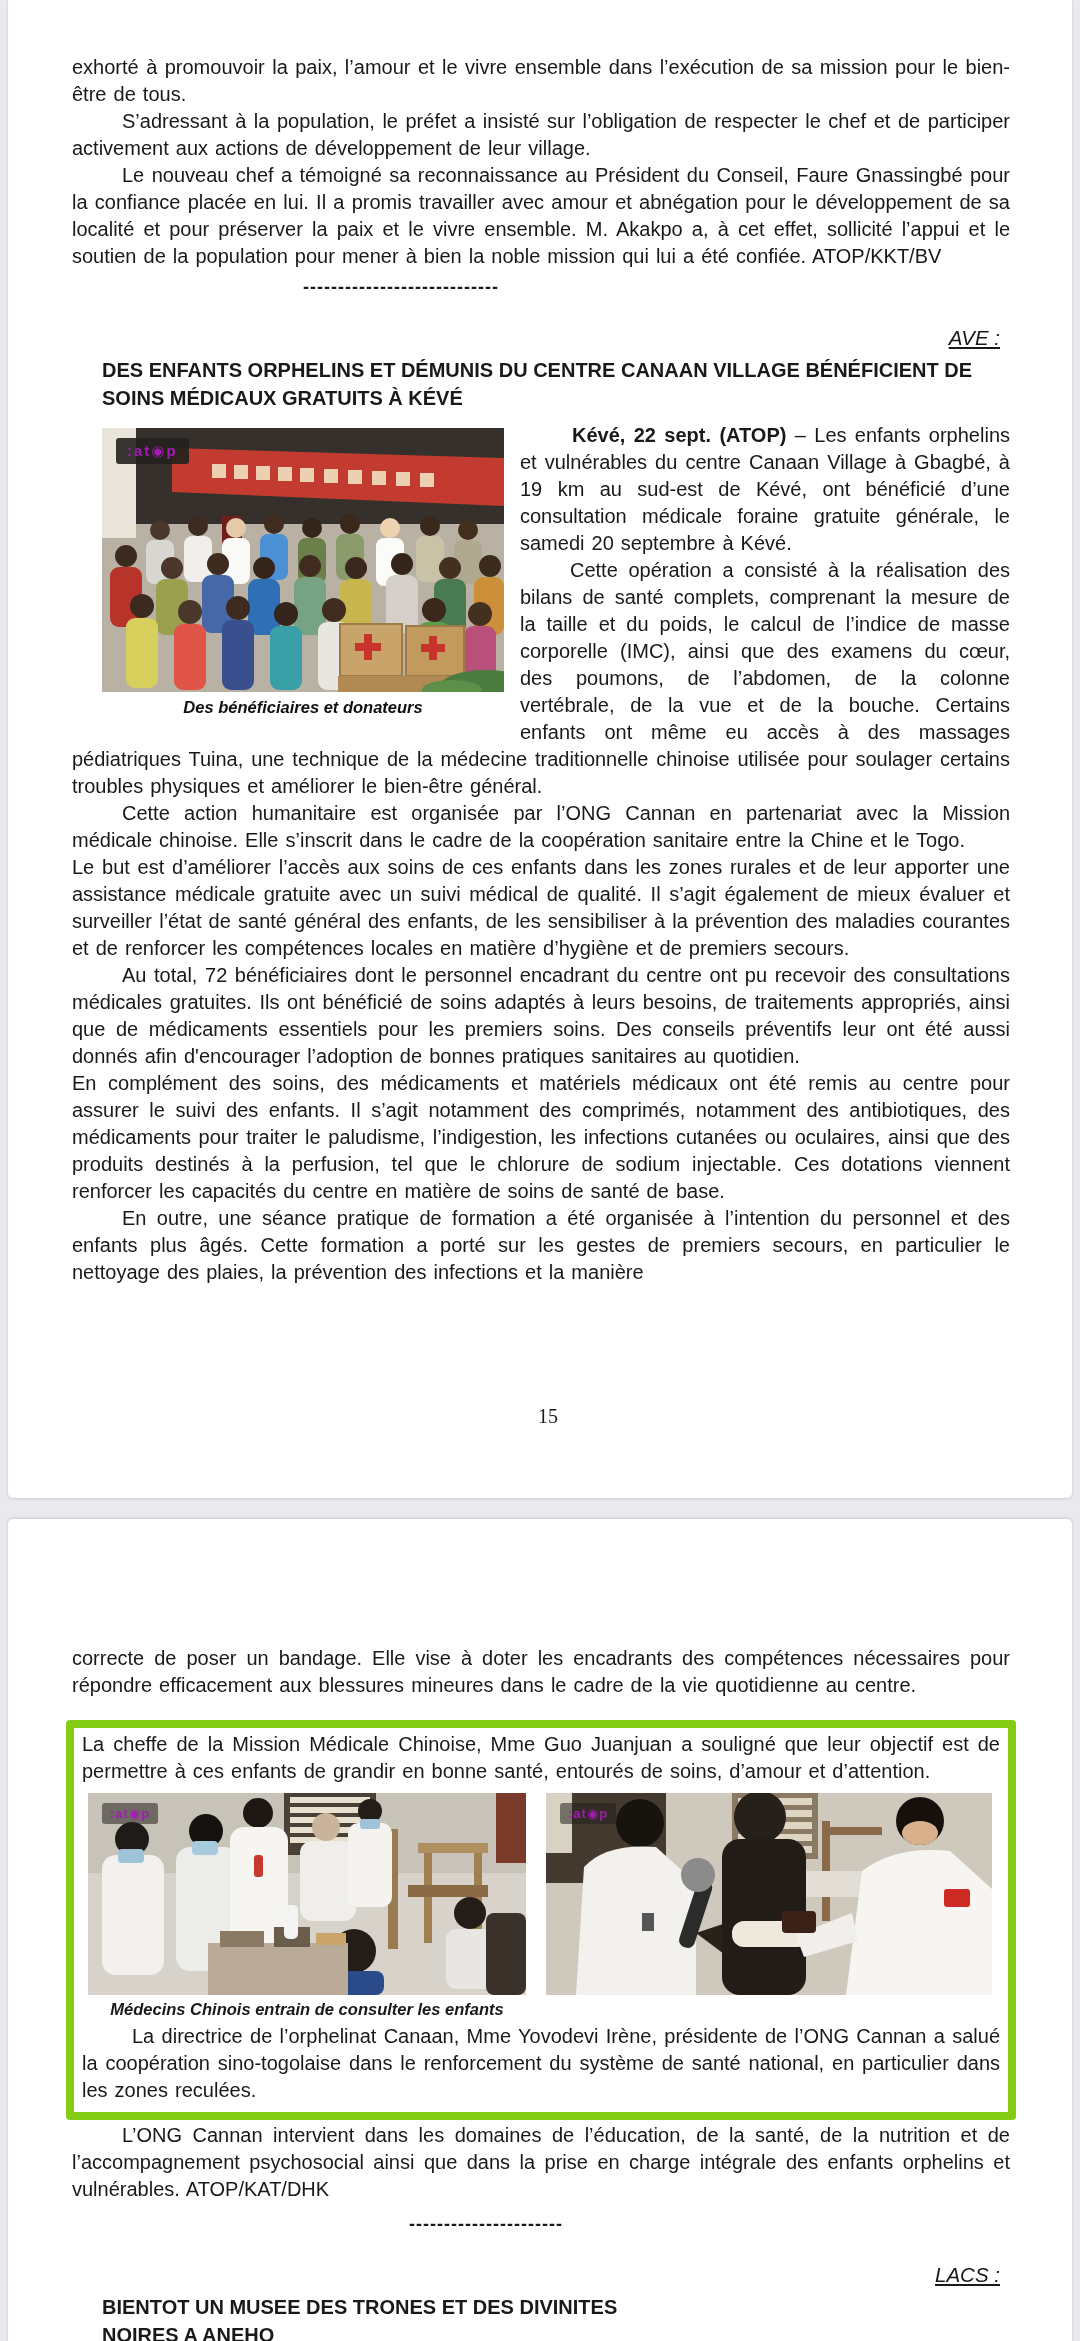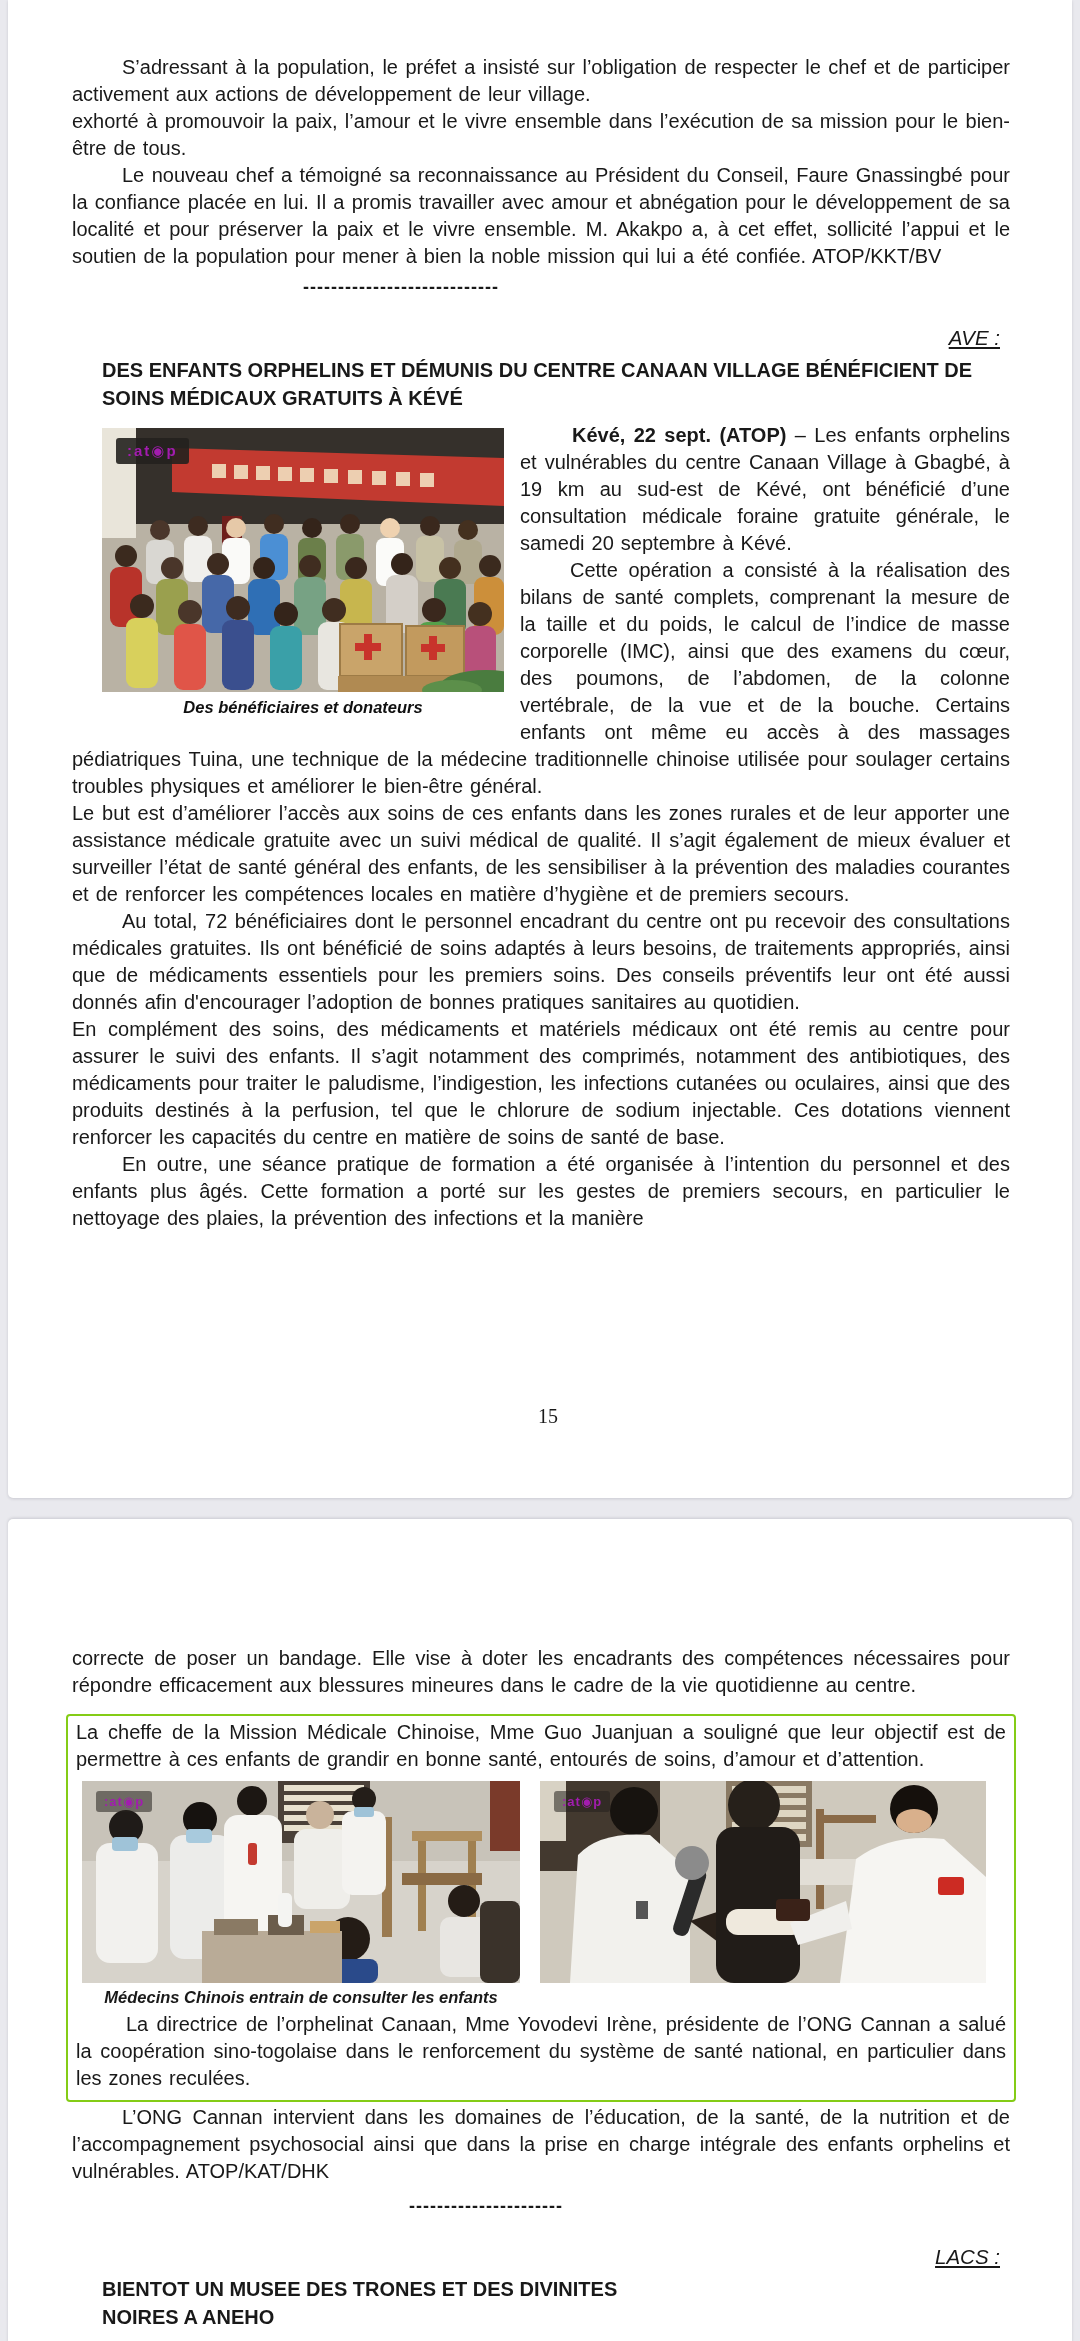--- a/index.html
+++ b/index.html
@@ -22,38 +22,38 @@
   .photo{position:relative;overflow:hidden;background:#cfc9bd;}
   .photo-1{height:264px;}
   .photo svg{display:block;width:100%;height:100%;}
   .photocap{margin-top:3px;text-align:center;font-weight:bold;font-style:italic;font-size:16.5px;line-height:24px;color:#101010;}
   .watermark{position:absolute;top:10px;left:14px;background:rgba(36,33,30,.9);color:#a21caf;
              font-weight:bold;font-size:15px;letter-spacing:2px;padding:4px 11px;border-radius:3px;}
   .watermark-sm{font-size:13px;padding:3px 8px;letter-spacing:1px;background:rgba(36,33,30,.55);}
   .pagenum{position:absolute;bottom:70px;left:16px;right:0;text-align:center;
            font-family:"Liberation Serif","DejaVu Serif",serif;font-size:20px;}
   .clear{clear:both;}
-  .highlight-box{border:2px solid #84cc16;border-radius:4px;margin:15px -6px 2px -6px;padding:3px 8px 8px 8px;}
+  .highlight-box{border:8px solid #84cc16;border-radius:4px;margin:21px -6px 2px -6px;padding:3px 8px 8px 8px;}
   .photorow{display:flex;gap:20px;margin:8px 0 0 6px;}
   .caprow{display:flex;gap:4px;margin:2px 0 2px 6px;flex-direction:column;}
   .cap-cell{text-align:center;font-weight:bold;font-style:italic;font-size:16.5px;line-height:24px;}
   .cell-l{width:438px;}
   .cell-r{width:446px;}
   .photo-2{width:438px;height:202px;}
   .photo-3{width:446px;height:202px;}
 </style>
 </head>
 <body>
 
 <div class="canvas">
 
   <div class="page page-1">
     <div class="content">
+      <p class="body">exhorté à promouvoir la paix, l’amour et le vivre ensemble dans l’exécution de sa mission pour le bien-être de tous.</p>
       <p class="body indent">S’adressant à la population, le préfet a insisté sur l’obligation de respecter le chef et de participer activement aux actions de développement de leur village.</p>
-      <p class="body">exhorté à promouvoir la paix, l’amour et le vivre ensemble dans l’exécution de sa mission pour le bien-être de tous.</p>
       <p class="body indent">Le nouveau chef a témoigné sa reconnaissance au Président du Conseil, Faure Gnassingbé pour la confiance placée en lui. Il a promis travailler avec amour et abnégation pour le développement de sa localité et pour préserver la paix et le vivre ensemble. M. Akakpo a, à cet effet, sollicité l’appui et le soutien de la population pour mener à bien la noble mission qui lui a été confiée.  ATOP/KKT/BV</p>
 
       <div class="sep sep-1">----------------------------</div>
 
       <div class="section-label"><span>AVE :</span></div>
 
       <div class="article-title">DES ENFANTS ORPHELINS ET DÉMUNIS DU CENTRE CANAAN VILLAGE BÉNÉFICIENT DE SOINS MÉDICAUX GRATUITS À KÉVÉ</div>
 
       <div class="photo1wrap">
         <div class="photo photo-1">
@@ -150,20 +150,21 @@
             <ellipse cx="350" cy="262" rx="30" ry="10" fill="#5c8f4a"></ellipse>
           </svg>
           <span class="watermark">:at◉p</span>
         </div>
         <div class="photocap">Des bénéficiaires et donateurs</div>
       </div>
 
       <p class="body" style="text-indent:52px;"><b>Kévé, 22 sept. (ATOP)</b><span> – Les enfants orphelins et vulnérables du centre Canaan Village à Gbagbé, à 19 km au sud-est de Kévé, ont bénéficié d’une consultation médicale foraine gratuite générale, le samedi 20 septembre à Kévé.</span></p>
       <p class="body indent">Cette opération a consisté à la réalisation des bilans de santé complets, comprenant la mesure de la taille et du poids, le calcul de l’indice de masse corporelle (IMC), ainsi que  des examens du cœur, des poumons, de l’abdomen, de la colonne vertébrale, de la vue et de la bouche. Certains enfants ont même eu accès à des massages pédiatriques Tuina, une technique de la médecine traditionnelle chinoise utilisée pour soulager certains troubles physiques et améliorer le bien-être général.</p>
       <div class="clear"></div>
+      <p class="body indent">Cette action humanitaire est organisée par l’ONG Cannan en partenariat avec la Mission médicale chinoise. Elle s’inscrit dans le cadre de la coopération sanitaire entre la Chine et le Togo.</p>
       <p class="body">Le but est d’améliorer l’accès aux soins de ces enfants dans les zones rurales et de leur apporter une assistance médicale gratuite avec un suivi médical de qualité. Il s’agit également de mieux évaluer et surveiller l’état de santé général des enfants, de les sensibiliser à la prévention des maladies courantes et de renforcer les compétences locales en matière d’hygiène et de premiers secours.</p>
       <p class="body indent">Au total, 72 bénéficiaires dont le personnel encadrant du centre ont pu recevoir des consultations médicales gratuites. Ils ont bénéficié de soins adaptés à leurs besoins, de traitements appropriés, ainsi que de médicaments essentiels pour les premiers soins. Des conseils préventifs leur ont été aussi donnés afin d'encourager l’adoption de bonnes pratiques sanitaires au quotidien.</p>
       <p class="body">En complément des soins, des médicaments et matériels médicaux ont été remis au centre pour assurer le suivi des enfants. Il s’agit notamment des comprimés, notamment des antibiotiques, des médicaments pour traiter le paludisme, l’indigestion, les infections cutanées ou oculaires, ainsi que des produits destinés à la perfusion, tel que le chlorure de sodium injectable. Ces dotations viennent renforcer les capacités du centre en matière de soins de santé de base.</p>
       <p class="body indent">En outre, une séance pratique de formation a été organisée à l’intention du personnel et des enfants plus âgés. Cette formation a porté sur les gestes de premiers secours, en particulier le nettoyage des plaies, la prévention des infections et la manière</p>
     </div>
     <div class="pagenum">15</div>
   </div>
 
   <div class="page page-2">
     <div class="content-2">

